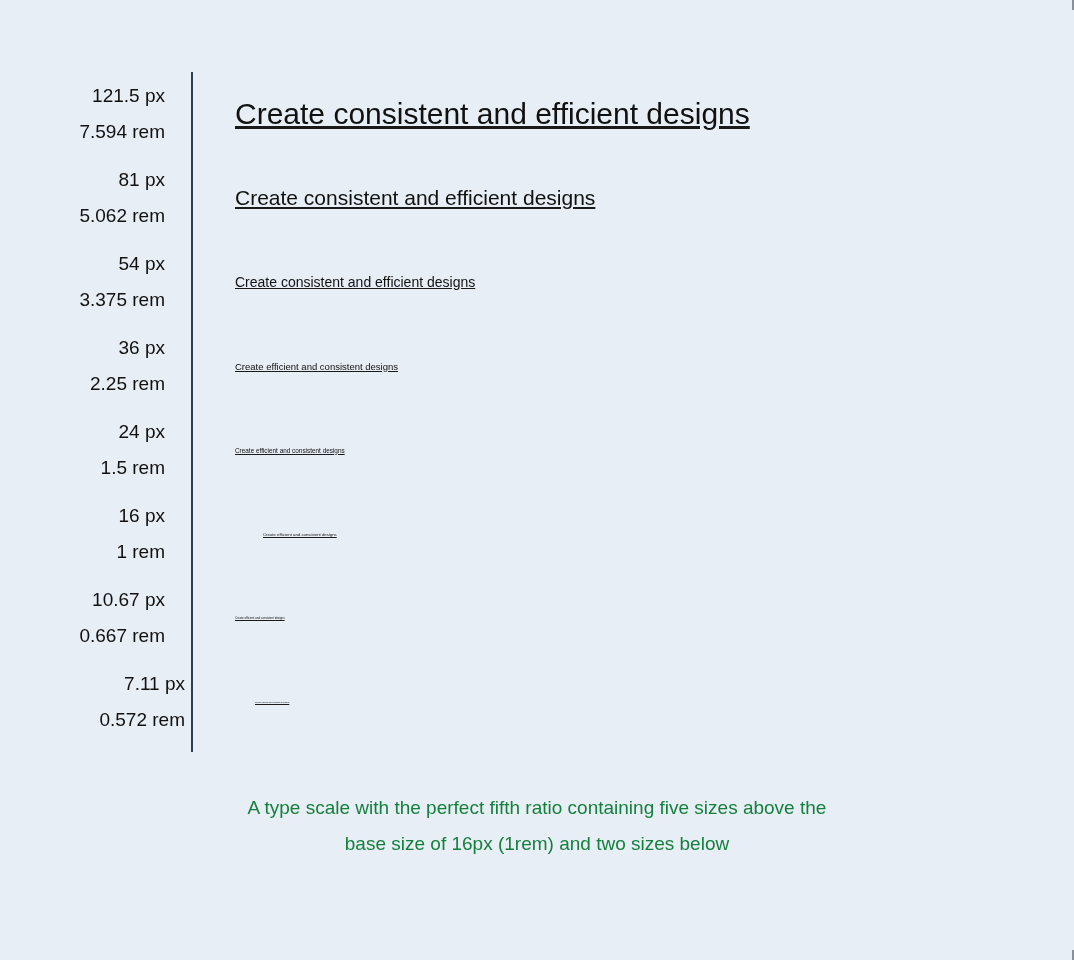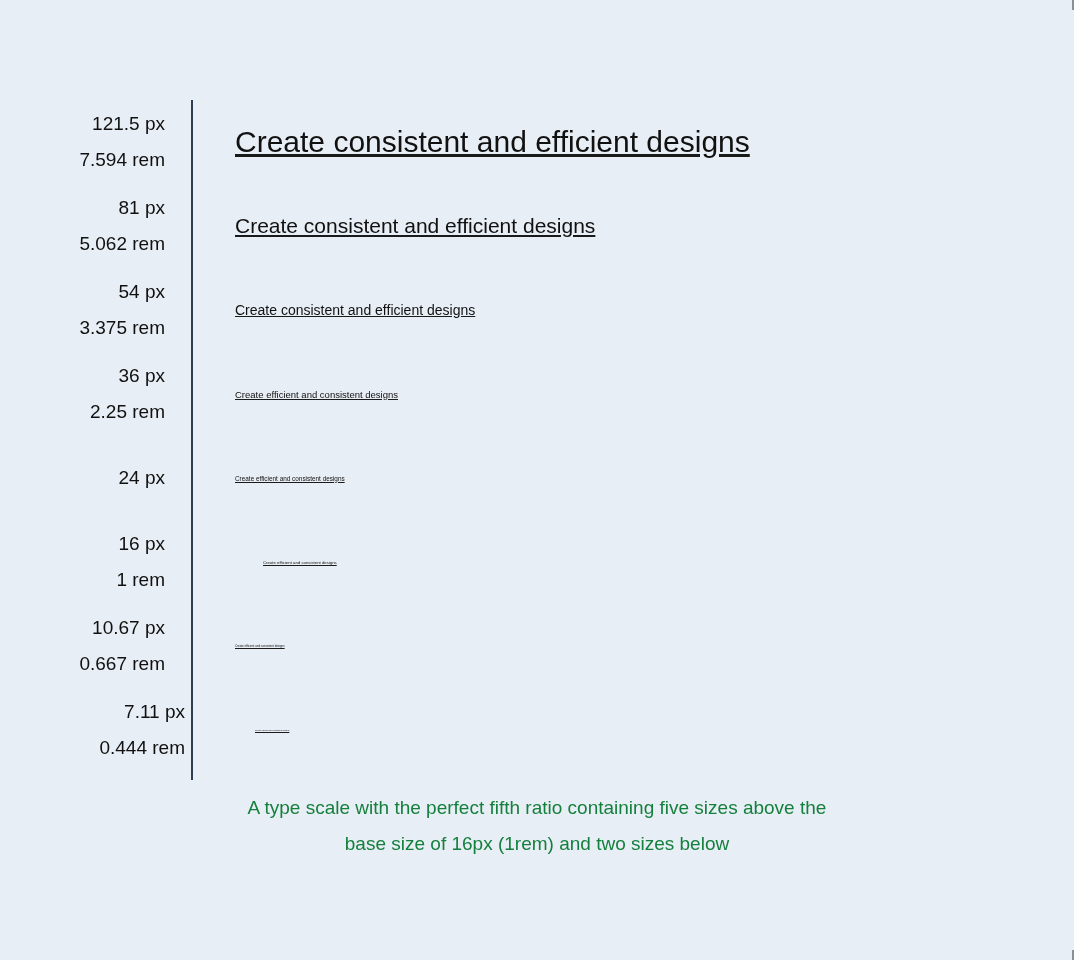--- a/index.html
+++ b/index.html
@@ -27,21 +27,21 @@
     width: 2px;
     height: 10px;
     background: #8a9099;
   }
   .edge-tick.top { top: 0; }
   .edge-tick.bottom { bottom: 0; }
 
   .scale-wrap {
     position: absolute;
     left: 0;
-    top: 100px;
+    top: 72px;
     width: 862px;
     height: 680px;
   }
   .divider {
     position: absolute;
     left: 191px;
     top: 0;
     width: 2px;
     height: 680px;
     background: #2c3e50;
@@ -147,20 +147,21 @@
           <span class="rem">2.25 rem</span>
         </div>
         <div class="sample-col">
           <span class="sample" style="font-size:9.5px;">Create efficient and consistent designs</span>
         </div>
       </div>
 
       <div class="row" style="height:84px;">
         <div class="labels">
           <span class="px">24 px</span>
+          <span class="rem">1.5 rem</span>
         </div>
         <div class="sample-col">
           <span class="sample" style="font-size:6.4px;">Create efficient and consistent designs</span>
         </div>
       </div>
 
       <div class="row" style="height:84px;gap:28px;">
         <div class="labels">
           <span class="px">16 px</span>
           <span class="rem">1 rem</span>
@@ -176,21 +177,21 @@
           <span class="rem">0.667 rem</span>
         </div>
         <div class="sample-col">
           <span class="sample" style="font-size:2.9px;">Create efficient and consistent designs</span>
         </div>
       </div>
 
       <div class="row" style="height:84px;margin-left:20px;">
         <div class="labels">
           <span class="px">7.11 px</span>
-          <span class="rem">0.444 rem</span>
+          <span class="rem">0.572 rem</span>
         </div>
         <div class="sample-col">
           <span class="sample" style="font-size:2px;">Create efficient and consistent designs</span>
         </div>
       </div>
 
     </div>
   </div>
 
   <div class="caption">

